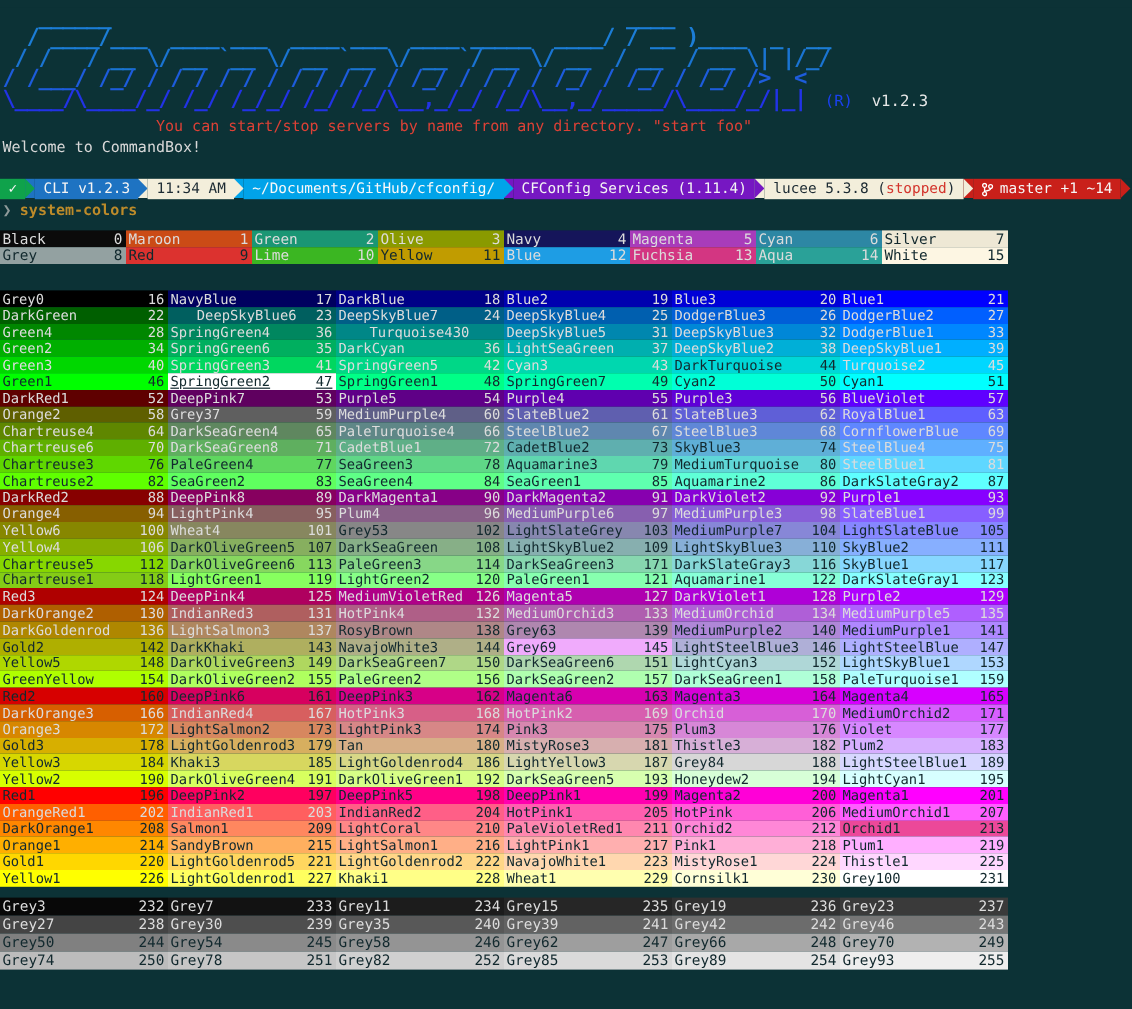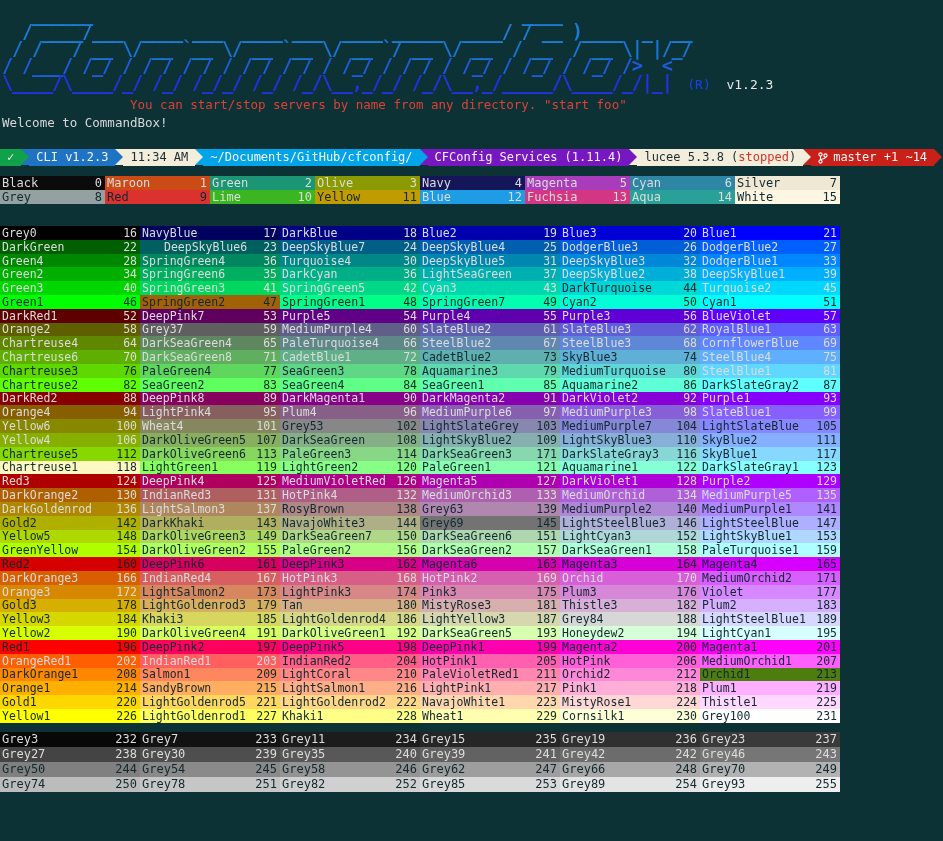--- a/index.html
+++ b/index.html
@@ -40,20 +40,21 @@
 <div class="terminal">
   <pre class="logo" id="logo"><span class="lline" style="color: rgb(28, 125, 214);">   ______                                           ____             </span><span class="lline" style="color: rgb(28, 125, 214);">  / ____/___  ____ ___  ____ ___  ____ _____  ____/ / __ )____  _  __</span><span class="lline" style="color: rgb(26, 116, 210);"> / /   / __ \/ __ `__ \/ __ `__ \/ __ `/ __ \/ __  / __  / __ \| |/_/</span><span class="lline" style="color: rgb(29, 92, 220);">/ /___/ /_/ / / / / / / / / / / / /_/ / / / / /_/ / /_/ / /_/ /&gt;  &lt;  </span><span class="lline" style="color: rgb(34, 51, 230);">\____/\____/_/ /_/ /_/_/ /_/ /_/\__,_/_/ /_/\__,_/_____/\____/_/|_|<span class="suffix" style="color: rgb(26, 65, 240);">  (R)</span><span class="suffix" style="color: rgb(232, 232, 232);">  v1.2.3</span></span></pre>
   <div class="tip">You can start/stop servers by name from any directory. "start foo"</div>
   <div class="welcome">Welcome to CommandBox!</div>
   <div class="bar" id="promptbar"><div class="seg" style="background: rgb(15, 162, 75);"><span style="color: rgb(244, 244, 244);">✓</span></div><div class="arrow" style="border-left-color: rgb(15, 162, 75); background: rgb(30, 115, 194);"></div><div class="seg" style="background: rgb(30, 115, 194);"><span style="color: rgb(244, 244, 244);">CLI v1.2.3</span></div><div class="arrow" style="border-left-color: rgb(30, 115, 194); background: rgb(243, 238, 219);"></div><div class="seg" style="background: rgb(243, 238, 219);"><span style="color: rgb(29, 43, 51);">11:34 AM</span></div><div class="arrow" style="border-left-color: rgb(243, 238, 219); background: rgb(1, 163, 233);"></div><div class="seg" style="background: rgb(1, 163, 233);"><span style="color: rgb(248, 248, 248);">~/Documents/GitHub/cfconfig/</span></div><div class="arrow" style="border-left-color: rgb(1, 163, 233); background: rgb(118, 23, 194);"></div><div class="seg" style="background: rgb(118, 23, 194);"><span style="color: rgb(244, 244, 244);">CFConfig Services (1.11.4)</span></div><div class="arrow" style="border-left-color: rgb(118, 23, 194); background: rgb(243, 238, 219);"></div><div class="seg" style="background: rgb(243, 238, 219);"><span style="color: rgb(29, 43, 51);">lucee 5.3.8 (</span><span style="color: rgb(211, 52, 44);">stopped</span><span style="color: rgb(29, 43, 51);">)</span></div><div class="arrow" style="border-left-color: rgb(243, 238, 219); background: rgb(201, 32, 26);"></div><div class="seg" style="background: rgb(201, 32, 26);"><svg width="10" height="12" viewBox="0 0 10 12" class="giticon">
           <circle cx="2.5" cy="2.5" r="1.6" fill="none" stroke="#fff" stroke-width="1.1"></circle>
           <circle cx="2.5" cy="9.5" r="1.6" fill="none" stroke="#fff" stroke-width="1.1"></circle>
           <circle cx="7.5" cy="3.5" r="1.6" fill="none" stroke="#fff" stroke-width="1.1"></circle>
           <path d="M2.5 4.1 V7.9 M7.5 5.1 C7.5 7.5 2.5 6.5 2.5 8" fill="none" stroke="#fff" stroke-width="1.1"></path>
         </svg><span style="color: rgb(246, 246, 246);">master +1 ~14</span></div><div class="arrow" style="border-left-color: rgb(201, 32, 26); background: rgb(12, 50, 54);"></div></div>
+  <div class="cmdline"><span class="caret">❯</span><span class="cmdtext">system-colors</span></div>
   <div class="palette" id="palette">
       <div class="sec16">
         <div class="prow">
           <div class="pcell" style="background: rgb(11, 11, 11); color: rgb(220, 220, 220);">
             <span>Black</span>
             <span>0</span>
           </div>
           <div class="pcell" style="background: rgb(203, 75, 22); color: rgb(220, 220, 220);">
             <span>Maroon</span>
             <span>1</span>
@@ -174,21 +175,21 @@
         </div>
         <div class="prow">
           <div class="pcell" style="background: rgb(0, 135, 0); color: rgb(220, 220, 220);">
             <span>Green4</span>
             <span>28</span>
           </div>
           <div class="pcell" style="background: rgb(0, 135, 95); color: rgb(220, 220, 220);">
             <span>SpringGreen4</span>
             <span>36</span>
           </div>
-          <div class="pcell" style="background: rgb(0, 135, 135); color: rgb(220, 220, 220);">
+          <div class="pcell" style="background: rgb(0, 135, 135); color: rgb(220, 220, 220); justify-content: center;">
             <span>Turquoise4</span>
             <span>30</span>
           </div>
           <div class="pcell" style="background: rgb(0, 135, 175); color: rgb(220, 220, 220);">
             <span>DeepSkyBlue5</span>
             <span>31</span>
           </div>
           <div class="pcell" style="background: rgb(0, 135, 215); color: rgb(220, 220, 220);">
             <span>DeepSkyBlue3</span>
             <span>32</span>
@@ -248,21 +249,21 @@
           <div class="pcell" style="background: rgb(0, 215, 255); color: rgb(220, 220, 220);">
             <span>Turquoise2</span>
             <span>45</span>
           </div>
         </div>
         <div class="prow">
           <div class="pcell" style="background: rgb(0, 255, 0); color: rgb(18, 41, 46);">
             <span>Green1</span>
             <span>46</span>
           </div>
-          <div class="pcell" style="background: #a16207; color: rgb(18, 41, 46);">
+          <div class="pcell" style="background: #ffffff; color: rgb(18, 41, 46); text-decoration: underline;">
             <span>SpringGreen2</span>
             <span>47</span>
           </div>
           <div class="pcell" style="background: rgb(0, 255, 135); color: rgb(18, 41, 46);">
             <span>SpringGreen1</span>
             <span>48</span>
           </div>
           <div class="pcell" style="background: rgb(0, 255, 175); color: rgb(18, 41, 46);">
             <span>SpringGreen7</span>
             <span>49</span>
@@ -556,21 +557,21 @@
           <div class="pcell" style="background: rgb(135, 215, 215); color: rgb(18, 41, 46);">
             <span>DarkSlateGray3</span>
             <span>116</span>
           </div>
           <div class="pcell" style="background: rgb(135, 215, 255); color: rgb(18, 41, 46);">
             <span>SkyBlue1</span>
             <span>117</span>
           </div>
         </div>
         <div class="prow">
-          <div class="pcell" style="background: #fef9c3; color: rgb(18, 41, 46);">
+          <div class="pcell" style="background: #84cc16; color: rgb(18, 41, 46);">
             <span>Chartreuse1</span>
             <span>118</span>
           </div>
           <div class="pcell" style="background: rgb(135, 255, 95); color: rgb(18, 41, 46);">
             <span>LightGreen1</span>
             <span>119</span>
           </div>
           <div class="pcell" style="background: rgb(135, 255, 135); color: rgb(18, 41, 46);">
             <span>LightGreen2</span>
             <span>120</span>
@@ -672,21 +673,21 @@
             <span>142</span>
           </div>
           <div class="pcell" style="background: rgb(175, 175, 95); color: rgb(18, 41, 46);">
             <span>DarkKhaki</span>
             <span>143</span>
           </div>
           <div class="pcell" style="background: rgb(175, 175, 135); color: rgb(18, 41, 46);">
             <span>NavajoWhite3</span>
             <span>144</span>
           </div>
-          <div class="pcell" style="background: #737373; color: rgb(18, 41, 46);">
+          <div class="pcell" style="background: #f0abfc; color: rgb(18, 41, 46);">
             <span>Grey69</span>
             <span>145</span>
           </div>
           <div class="pcell" style="background: rgb(175, 175, 215); color: rgb(18, 41, 46);">
             <span>LightSteelBlue3</span>
             <span>146</span>
           </div>
           <div class="pcell" style="background: rgb(175, 175, 255); color: rgb(18, 41, 46);">
             <span>LightSteelBlue</span>
             <span>147</span>
@@ -966,21 +967,21 @@
             <span>210</span>
           </div>
           <div class="pcell" style="background: rgb(255, 135, 175); color: rgb(18, 41, 46);">
             <span>PaleVioletRed1</span>
             <span>211</span>
           </div>
           <div class="pcell" style="background: rgb(255, 135, 215); color: rgb(18, 41, 46);">
             <span>Orchid2</span>
             <span>212</span>
           </div>
-          <div class="pcell" style="background: #4d7c0f; color: rgb(18, 41, 46);">
+          <div class="pcell" style="background: #ec4899; color: rgb(18, 41, 46);">
             <span>Orchid1</span>
             <span>213</span>
           </div>
         </div>
         <div class="prow">
           <div class="pcell" style="background: rgb(255, 175, 0); color: rgb(18, 41, 46);">
             <span>Orange1</span>
             <span>214</span>
           </div>
           <div class="pcell" style="background: rgb(255, 175, 95); color: rgb(18, 41, 46);">

